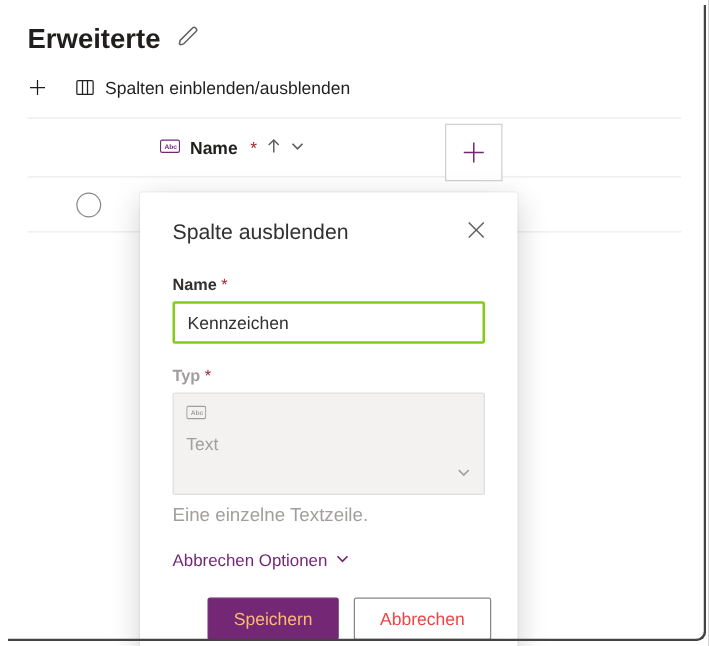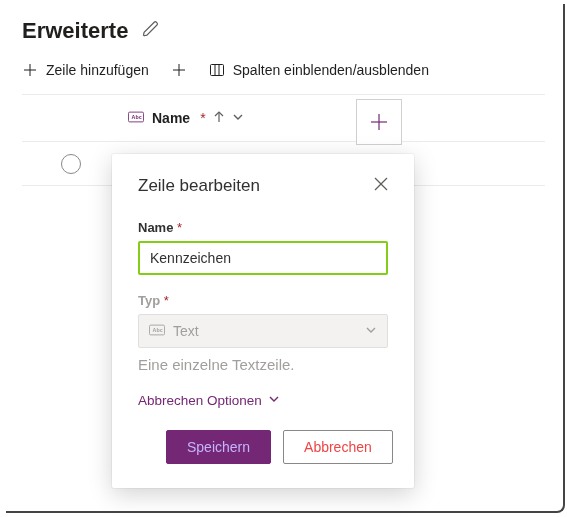--- a/index.html
+++ b/index.html
@@ -143,20 +143,21 @@
       border: 1px solid #e1dfdd;
       background: #f3f2f1;
       padding: 8px 10px;
       display: flex;
       align-items: flex-start;
       gap: 8px;
       color: #a19f9d;
       font-size: 14px;
       border-radius: 2px;
       margin-bottom: 8px;
+      flex-direction: column;
     }
     .type-select .badge-icon svg { width: 16px; height: 12px; }
     .type-select .chev-r { margin-left: auto; }
     .type-select .chev-r svg { width: 12px; height: 12px; }
     .helper {
       font-size: 15px;
       color: #a19f9d;
       margin-bottom: 20px;
     }
     .adv {
@@ -177,21 +178,21 @@
     .btn {
       padding: 8px 20px;
       font-size: 14px;
       font-family: inherit;
       border-radius: 2px;
       cursor: pointer;
     }
     .btn-primary {
       background: #742774;
       border: 1px solid #742774;
-      color: #c4b5fd;
+      color: #fdba74;
     }
     .btn-secondary {
       background: #fff;
       border: 1px solid #8a8886;
       color: #ef4444;
     }
     .frame {
       position: absolute; inset: 4px 2px 4px 6px;
       border-right: 2px solid #444; border-bottom: 2px solid #444;
       pointer-events: none;
@@ -205,29 +206,20 @@
   <div class="title-row">
     <div class="title">Erweiterte</div>
     <span class="pencil">
       <svg viewBox="0 0 24 24" fill="none" stroke="currentColor" stroke-width="1.6">
           <path d="M3 21l3.5-.8L20 6.7a2 2 0 0 0 0-2.8l-.9-.9a2 2 0 0 0-2.8 0L2.8 16.5 2 20l1 1z"></path>
         </svg>
     </span>
   </div>
 
   <div class="toolbar">
-    <button class="toolbar-btn">
-      <span class="ic">
-        <svg viewBox="0 0 16 16" stroke="#201f1e" stroke-width="1">
-            <line x1="8" y1="2" x2="8" y2="14"></line>
-            <line x1="2" y1="8" x2="14" y2="8"></line>
-          </svg>
-      </span>
-      <span>Zeile hinzufügen</span>
-    </button>
     <button class="toolbar-btn">
       <span class="ic">
         <svg viewBox="0 0 16 16" stroke="#201f1e" stroke-width="1">
             <line x1="8" y1="2" x2="8" y2="14"></line>
             <line x1="2" y1="8" x2="14" y2="8"></line>
           </svg>
       </span>
     </button>
     <button class="toolbar-btn">
       <span class="ic">
@@ -275,21 +267,21 @@
 
 <div class="add-col">
   <svg viewBox="0 0 18 18" stroke-width="1.2" fill="none">
       <line x1="9" y1="1" x2="9" y2="17"></line>
       <line x1="1" y1="9" x2="17" y2="9"></line>
     </svg>
 </div>
 
 <div class="panel">
   <div class="panel-header">
-    <div class="panel-title">Zeile bearbeiten</div>
+    <div class="panel-title">Spalte ausblenden</div>
     <span class="close-btn">
       <svg viewBox="0 0 14 14" stroke="#605e5c" stroke-width="1.2">
           <line x1="1" y1="1" x2="13" y2="13"></line>
           <line x1="13" y1="1" x2="1" y2="13"></line>
         </svg>
     </span>
   </div>
 
   <label class="field-label">
     <span>Name</span> <span class="star">*</span>

